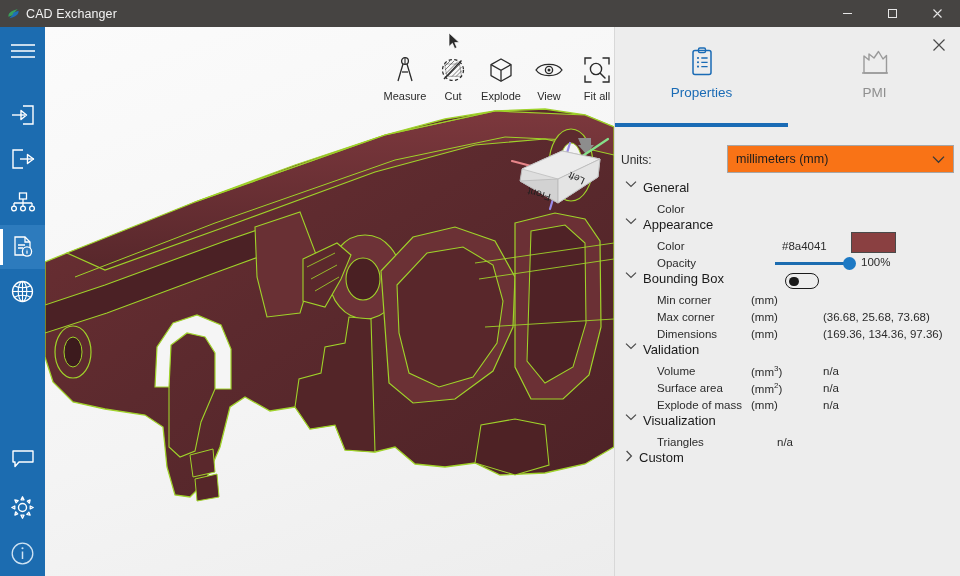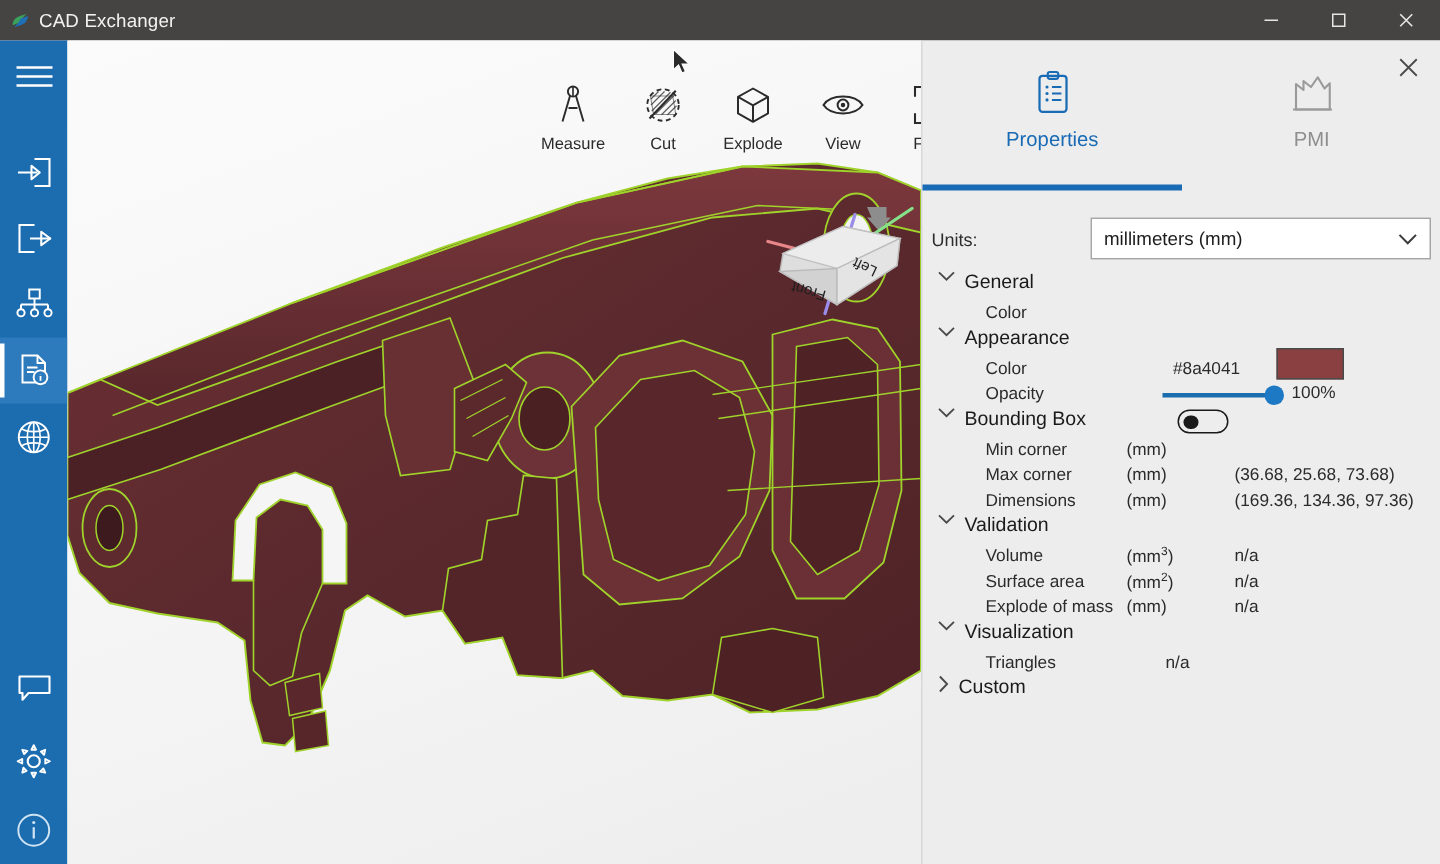--- a/index.html
+++ b/index.html
@@ -43,21 +43,21 @@
     position: absolute; left: 45px; top: 27px; width: 569px; height: 549px;
     background: #f7f7f7; overflow: hidden;
   }
   .vp-bg-shade {
     position: absolute; inset: 0;
     background: linear-gradient(160deg,#fbfbfb 0%, #f4f4f4 60%, #ededed 100%);
   }
 
   
   .vp-toolbar {
-    position: absolute; left: 313px; top: 28px; display: flex; gap: 12px; z-index: 6; text-align: center;
+    position: absolute; left: 336px; top: 28px; display: flex; gap: 0px; z-index: 6; text-align: center;
   }
   .tool {
     width: 48px; display: flex; flex-direction: column; align-items: center; gap: 5px;
     cursor: default;
   }
   .tool .ticon { height: 30px; display: flex; align-items: center; justify-content: center; }
   .tool .tlabel { font-size: 11px; color: #2b2b2b; white-space: nowrap; }
 
   .cursor-arrow { position: absolute; left: 403px; top: 5px; z-index: 20; }
 
@@ -85,21 +85,21 @@
     content: ""; position: absolute; left: 0; bottom: -4px; width: 173px; height: 4px; background: #1a6bb5;
   }
 
   .units-row {
     position: absolute; left: 0; top: 118px; width: 346px; height: 30px;
     display: flex; align-items: center;
   }
   .units-label { margin-left: 6px; width: 100px; font-size: 12px; color: #2d2d2d; }
   .units-select {
     position: absolute; left: 112px; top: 0; width: 227px; height: 28px;
-    background: #ffffff; border: 1px solid #a6a6a6;
+    background: #f97316; border: 1px solid #a6a6a6;
     display: flex; align-items: center; padding: 0 8px; font-size: 12.5px; color: #1d1d1d;
   }
   .units-select .chev { margin-left: auto; color: #3a3a3a; }
 
   
   .tree { position: absolute; left: 0; top: 153px; width: 346px; }
   .grp {
     height: 20px; display: flex; align-items: flex-start; gap: 6px; padding-left: 10px;
   }
   .grp .gname { font-size: 13px; color: #1a1a1a; }

